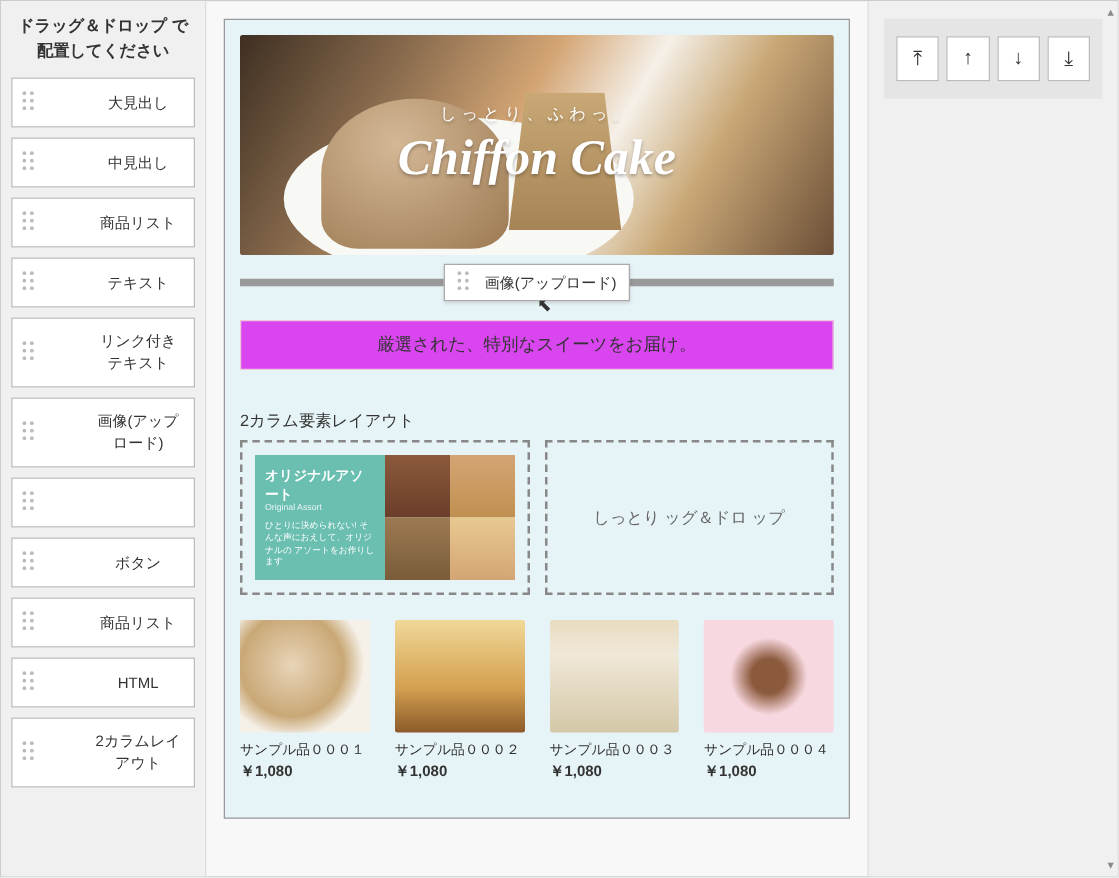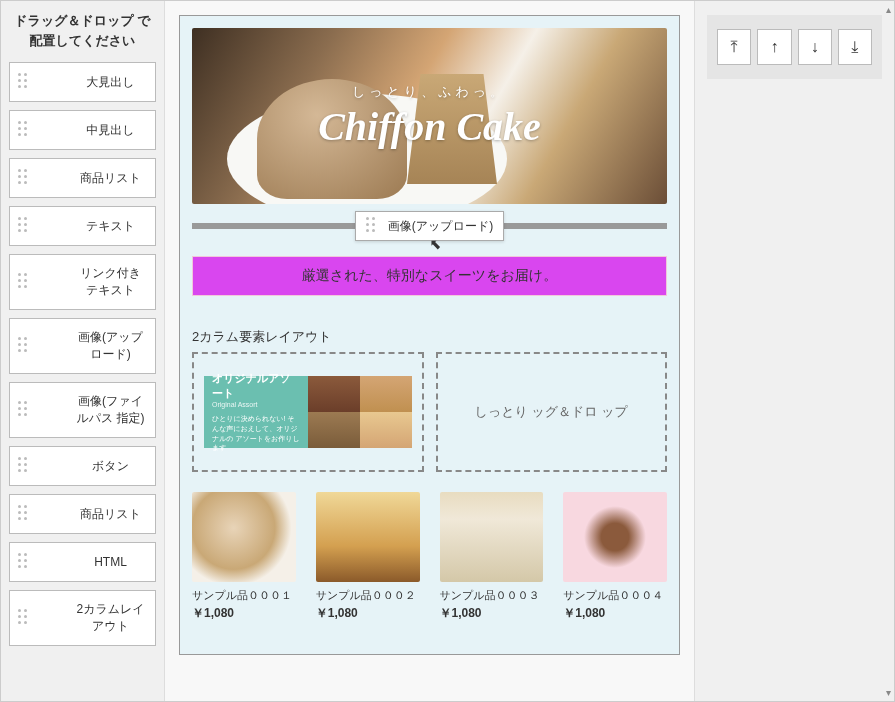--- a/index.html
+++ b/index.html
@@ -33,21 +33,21 @@
 .drop-chip { position: relative; background: #fff; border: 1px solid #aaa; padding: 5px 10px; margin: 0 auto; display: flex; align-items: center; font-size: 12px; box-shadow: 0 1px 3px rgba(0,0,0,0.15); }
 .cursor { position: absolute; left: 50%; top: 100%; margin-top: -4px; font-size: 14px; }
 
 
 .tagline { background: #d946ef; border: 1px solid #f0c8db; text-align: center; padding: 10px; margin-top: 16px; font-size: 14px; }
 
 
 .two-col-title { margin-top: 32px; font-size: 13px; margin-bottom: 6px; }
 .two-col { display: flex; gap: 12px; }
 .col-box { flex: 1; border: 2px dashed #888; padding: 10px; min-height: 120px; display: flex; align-items: center; justify-content: center; }
-.assort-card { display: flex; width: 100%; height: 72px; }
+.assort-card { display: flex; width: 100%; height: 100px; }
 .assort-left { width: 50%; background: #6bbfb0; color: #fff; padding: 8px; display: flex; flex-direction: column; justify-content: center; }
 .assort-title-jp { font-size: 11px; font-weight: bold; }
 .assort-title-en { font-size: 7px; opacity: 0.85; margin-bottom: 6px; }
 .assort-desc { font-size: 7px; line-height: 1.4; }
 .assort-right { width: 50%; display: grid; grid-template-columns: 1fr 1fr; grid-template-rows: 1fr 1fr; }
 .assort-right div:nth-child(1){background:linear-gradient(#8b5a3c,#6b3e2a);}
 .assort-right div:nth-child(2){background:linear-gradient(#d4a574,#c09050);}
 .assort-right div:nth-child(3){background:linear-gradient(#9c7a52,#7a5c3a);}
 .assort-right div:nth-child(4){background:linear-gradient(#e8c890,#d4a574);}
 .drop-hint { color: #666; text-align: center; font-size: 13px; line-height: 1.6; }
@@ -153,22 +153,20 @@
         </div>
         <div class="block-item">
           <div class="drag-dots">
             <span></span>
             <span></span>
             <span></span>
             <span></span>
             <span></span>
             <span></span>
           </div>
-          <div class="block-label">画像(ファイルパス
-指定)</div>
         </div>
         <div class="block-item">
           <div class="drag-dots">
             <span></span>
             <span></span>
             <span></span>
             <span></span>
             <span></span>
             <span></span>
           </div>

